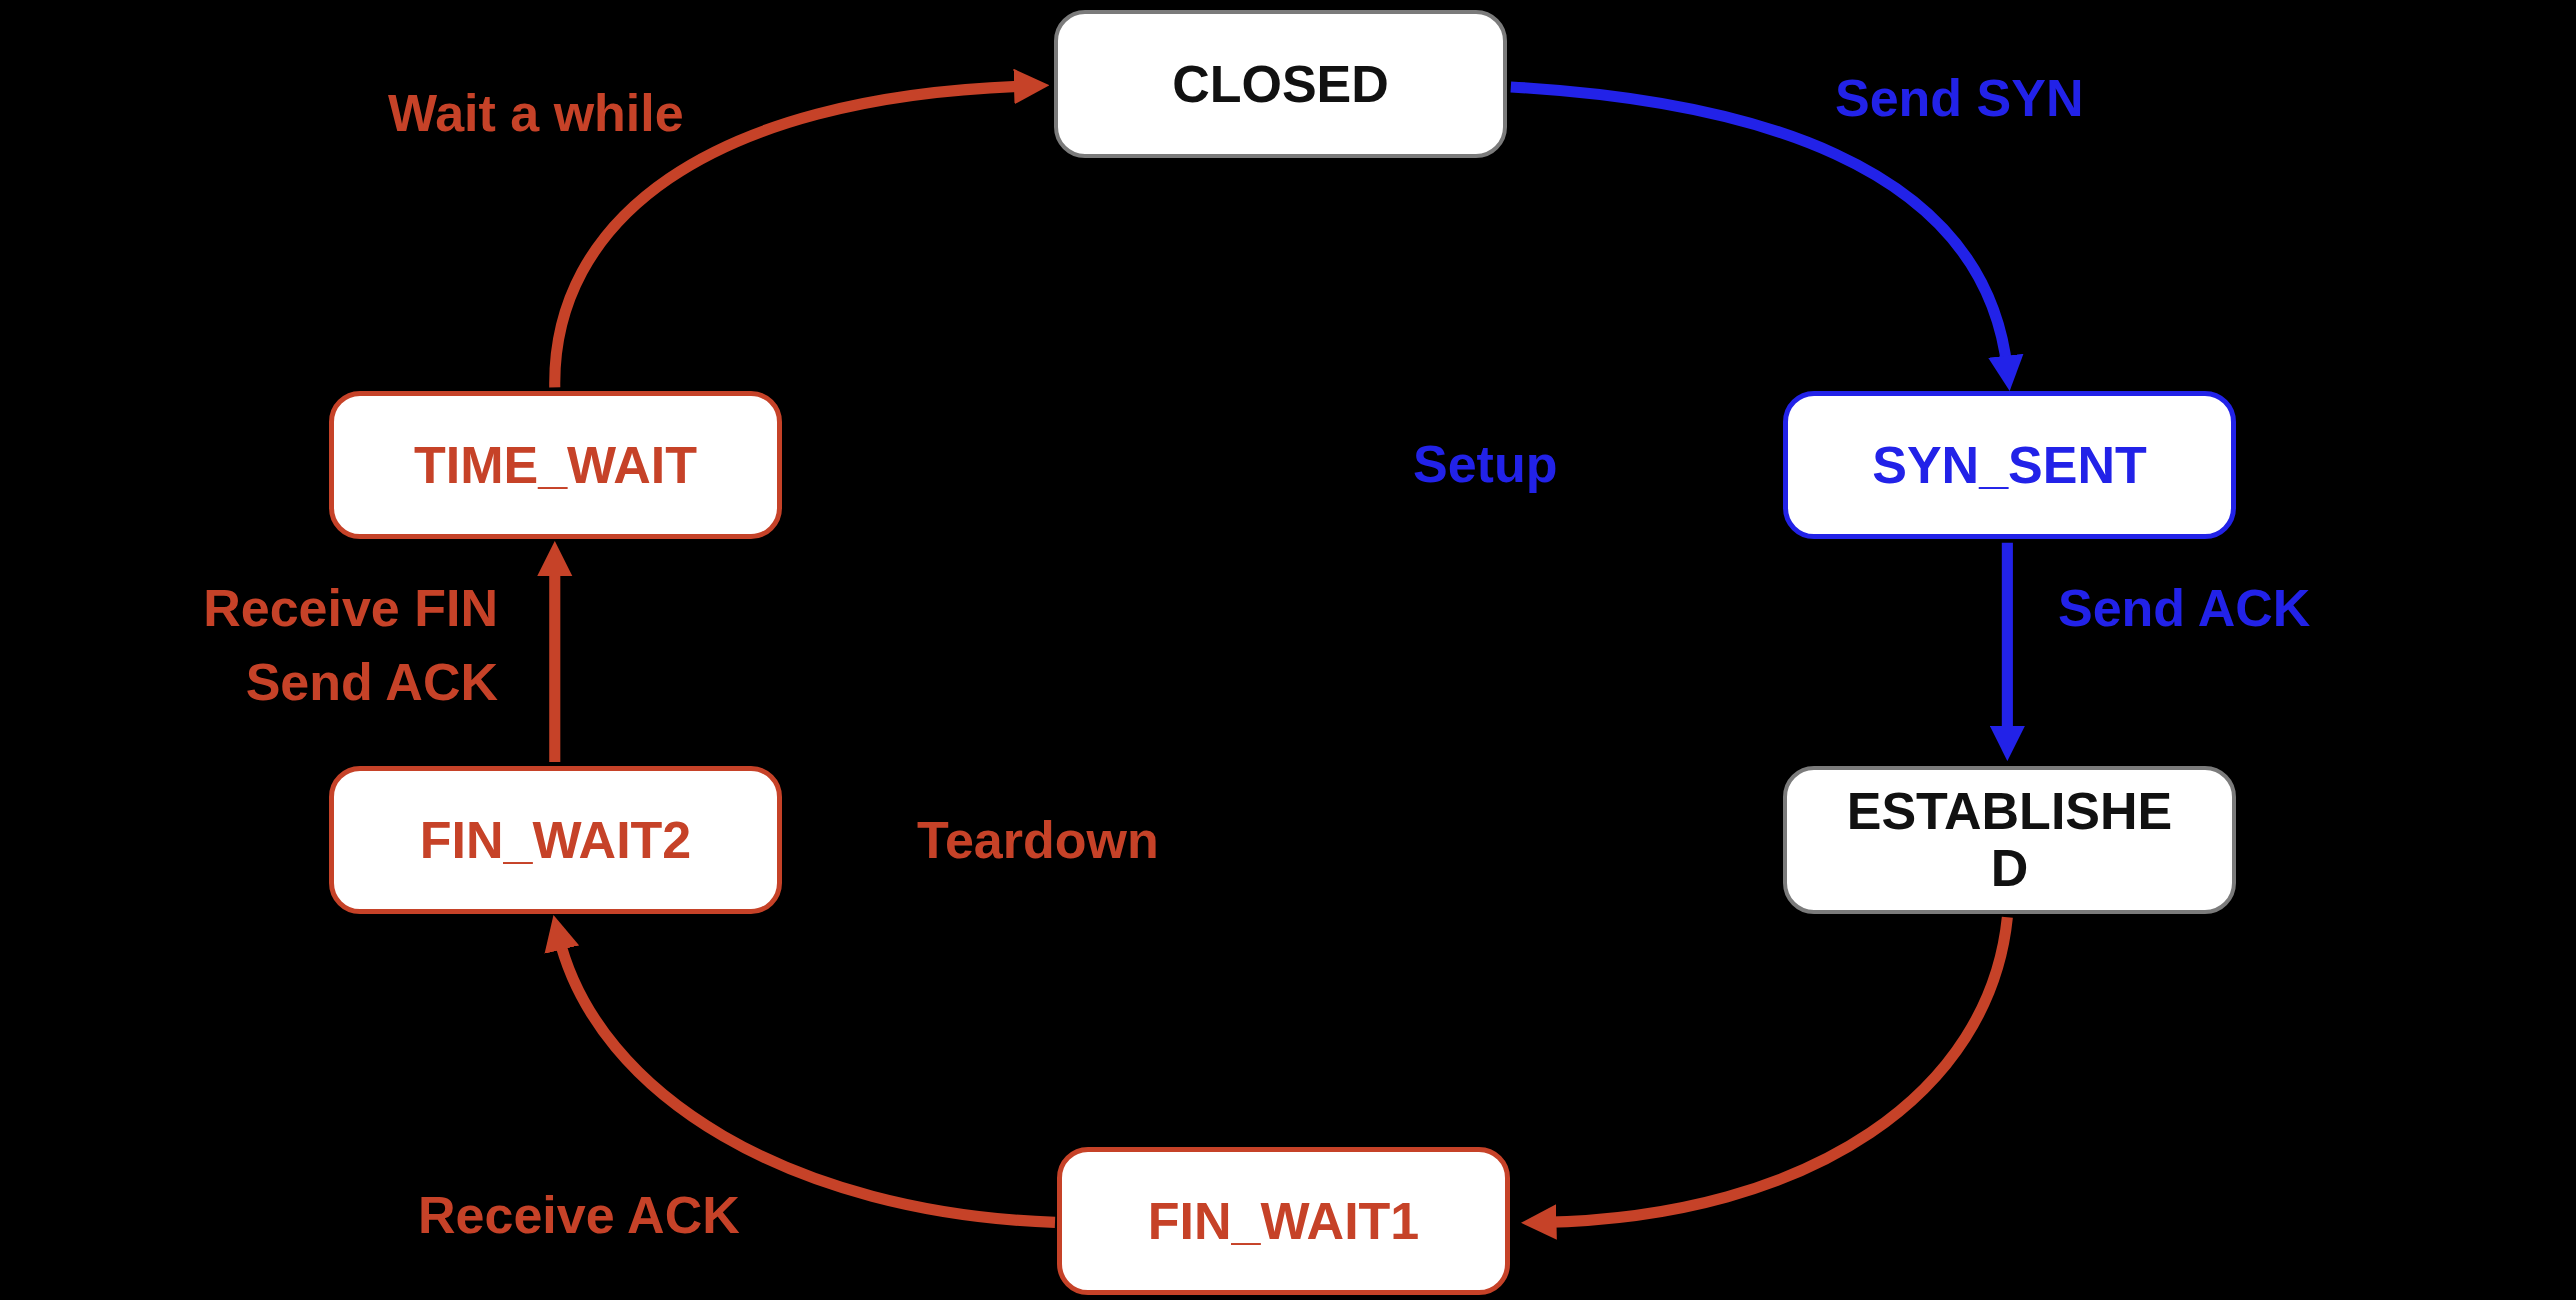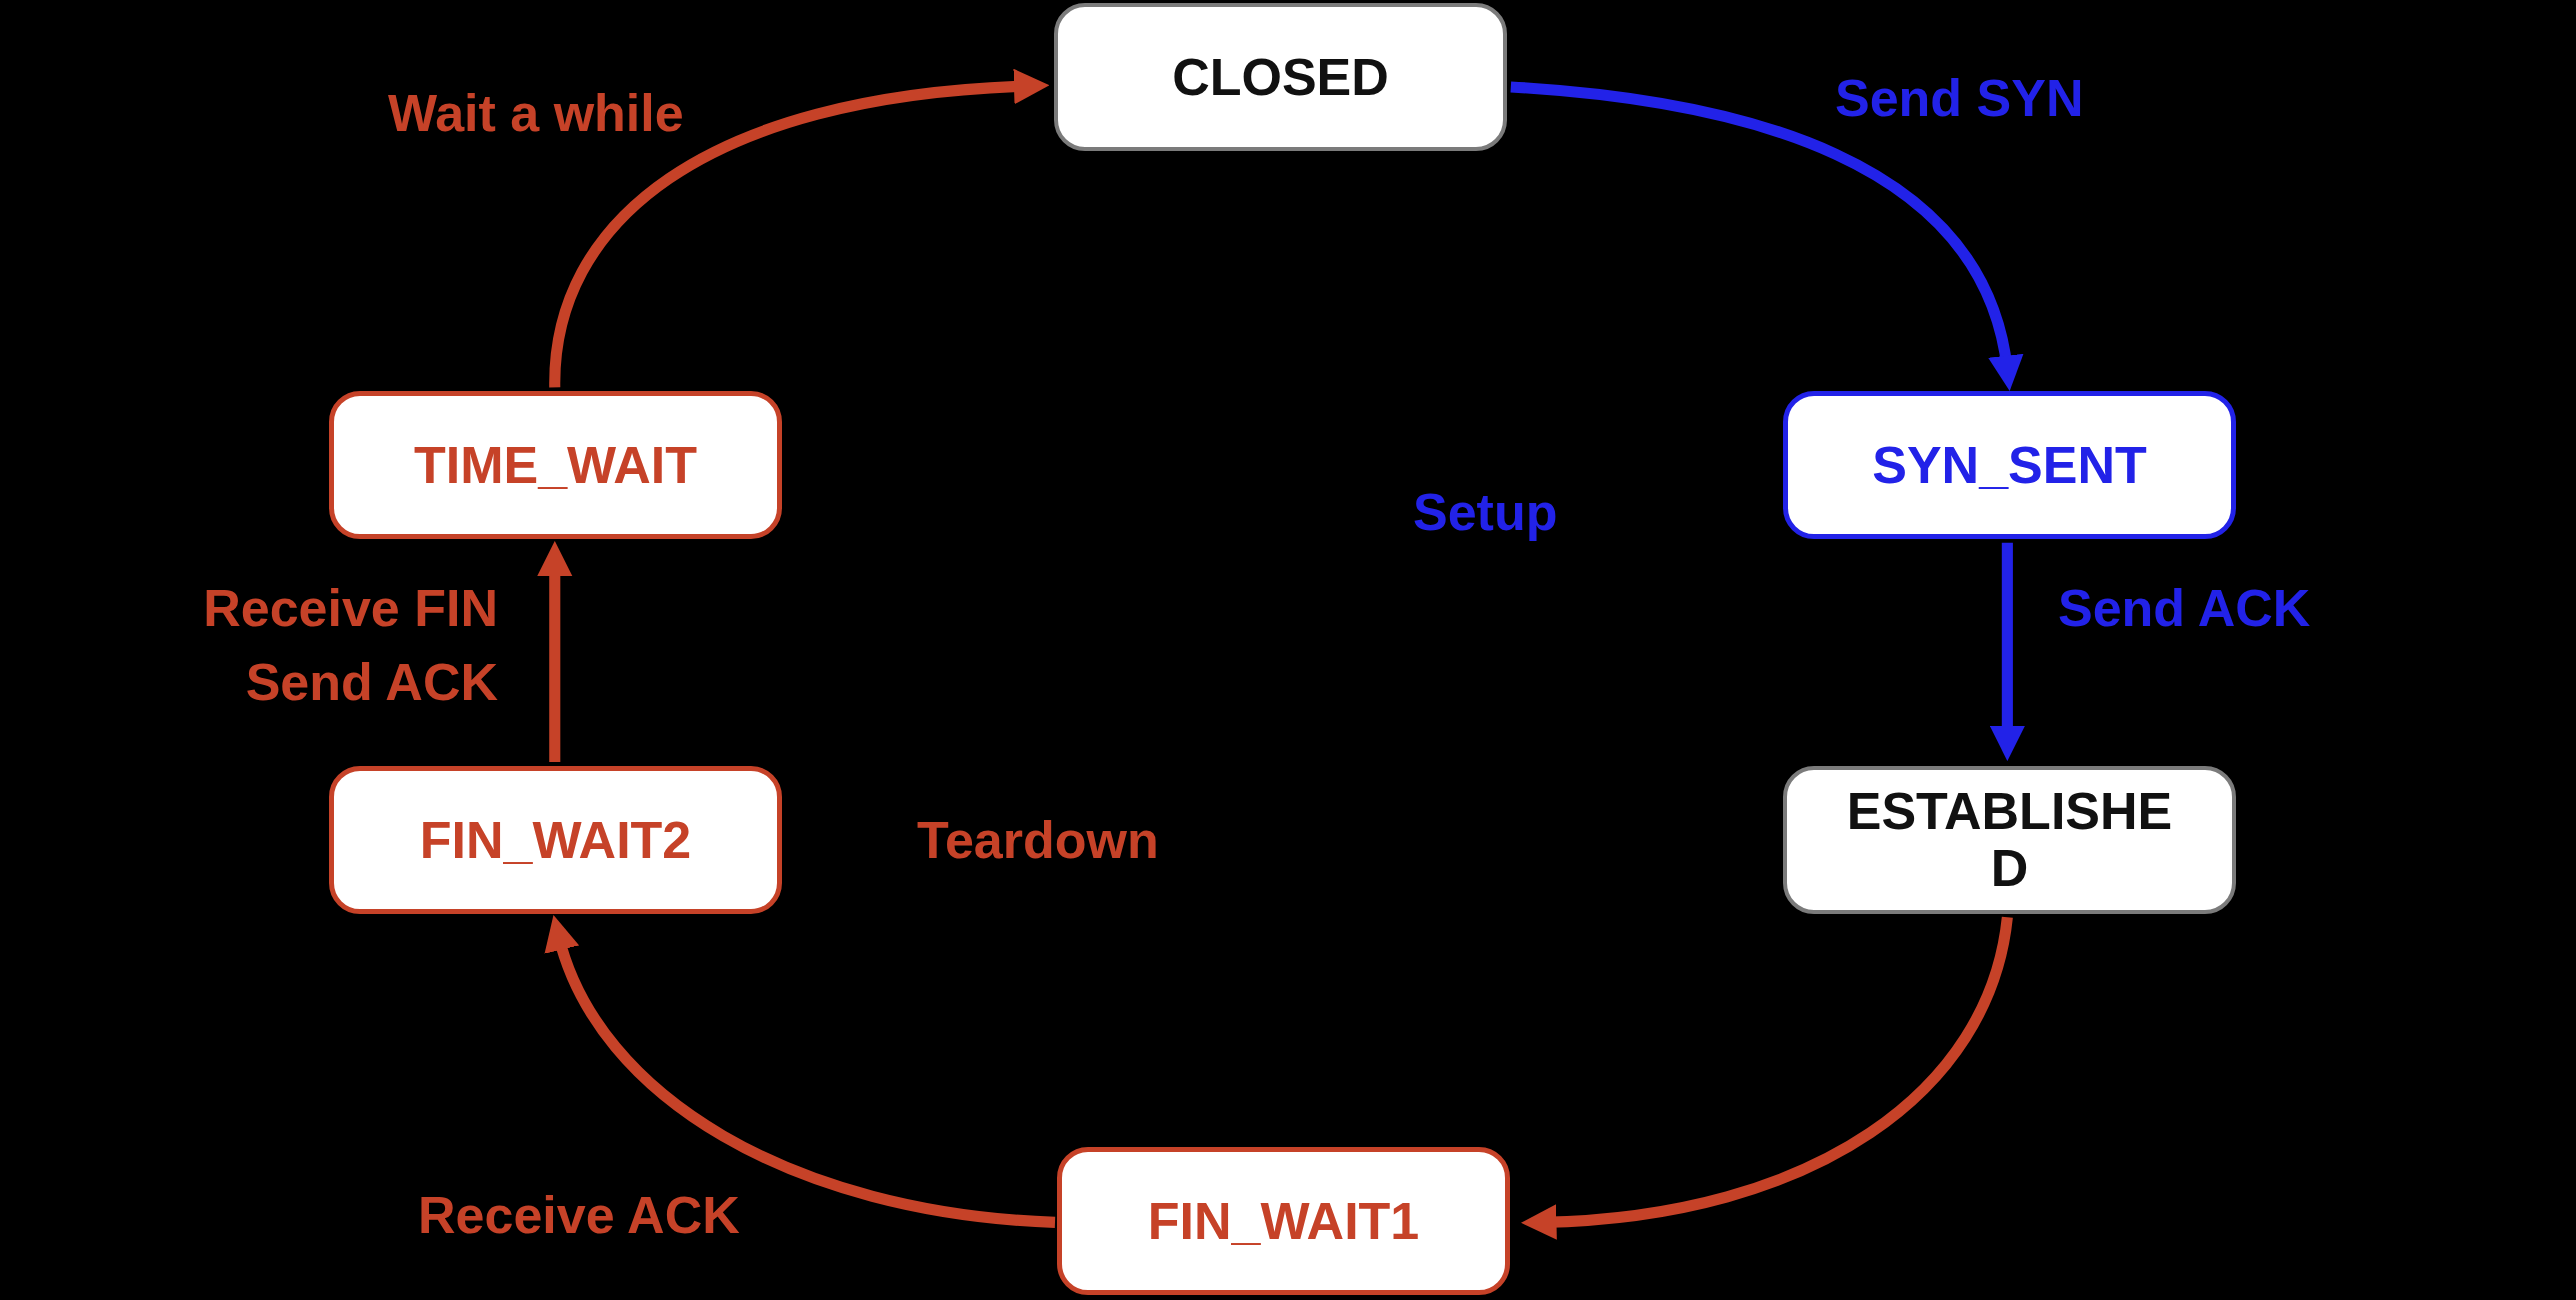--- a/index.html
+++ b/index.html
@@ -71,21 +71,21 @@
 
     <path class="edge teardown" d="M 2171 992 C 2152 1180 1962 1316 1668 1322" marker-end="url(#arrow-teardown)"></path>
 
     <path class="edge teardown" d="M 1141 1322 C 858 1312 646 1186 604 1012" marker-end="url(#arrow-teardown)"></path>
 
     <path class="edge teardown" d="M 600 824 L 600 608" marker-end="url(#arrow-teardown)"></path>
 
     <path class="edge teardown" d="M 600 419 C 597 240 762 104 1112 93" marker-end="url(#arrow-teardown)"></path>
   </svg>
 
-  <div class="node neutral" style="left:1054px; top:3px;">
+  <div class="node neutral" style="left:1054px; top:10px;">
     <span>CLOSED</span>
   </div>
 
   <div class="node setup" style="left:1783px; top:391px;">
     <span>SYN_SENT</span>
   </div>
 
   <div class="node neutral" style="left:1783px; top:766px;">
     <span class="line">ESTABLISHE</span>
     <span class="line">D</span>
@@ -100,21 +100,21 @@
   </div>
 
   <div class="node teardown" style="left:329px; top:391px;">
     <span>TIME_WAIT</span>
   </div>
 
   <div class="label teardown" style="left:388px; top:76px;">Wait a while</div>
 
   <div class="label setup" style="left:1835px; top:61px;text-align:center;">Send SYN</div>
 
-  <div class="label setup" style="left:1413px; top:427px;margin-top:48px;">Setup</div>
+  <div class="label setup" style="left:1413px; top:427px;">Setup</div>
 
   <div class="label setup" style="left:2058px; top:571px;">
     <span class="line">Send ACK</span>
   </div>
 
   <div class="label teardown" style="left:190px; top:571px; width:308px; text-align:right;">
     <span class="line">Receive FIN</span>
     <span class="line">Send ACK</span>
   </div>
 

